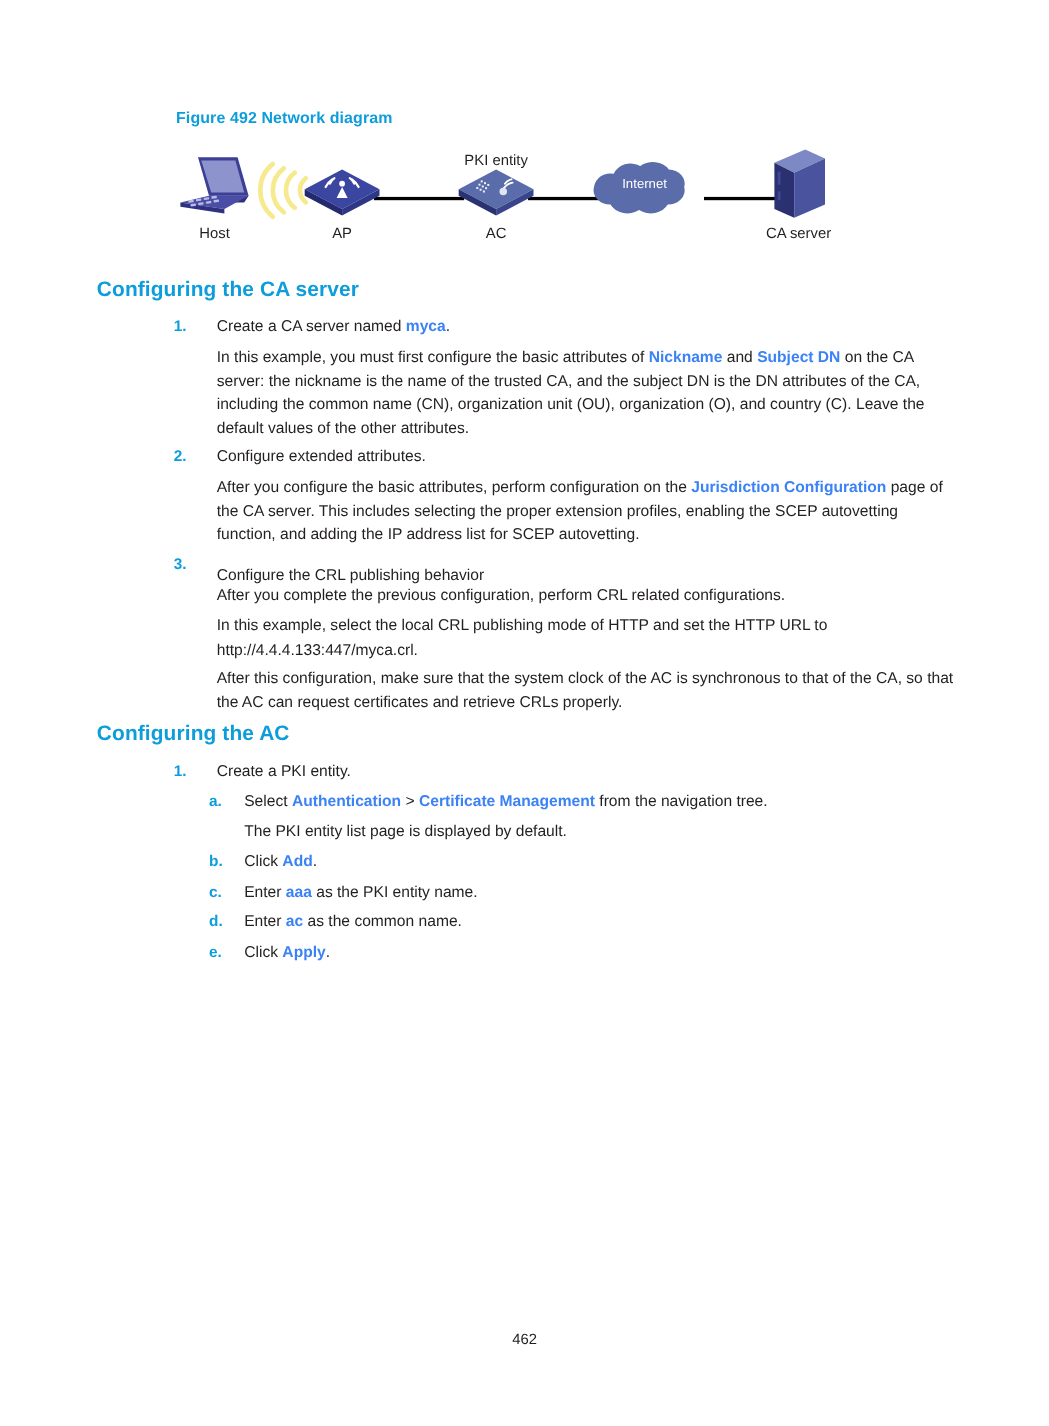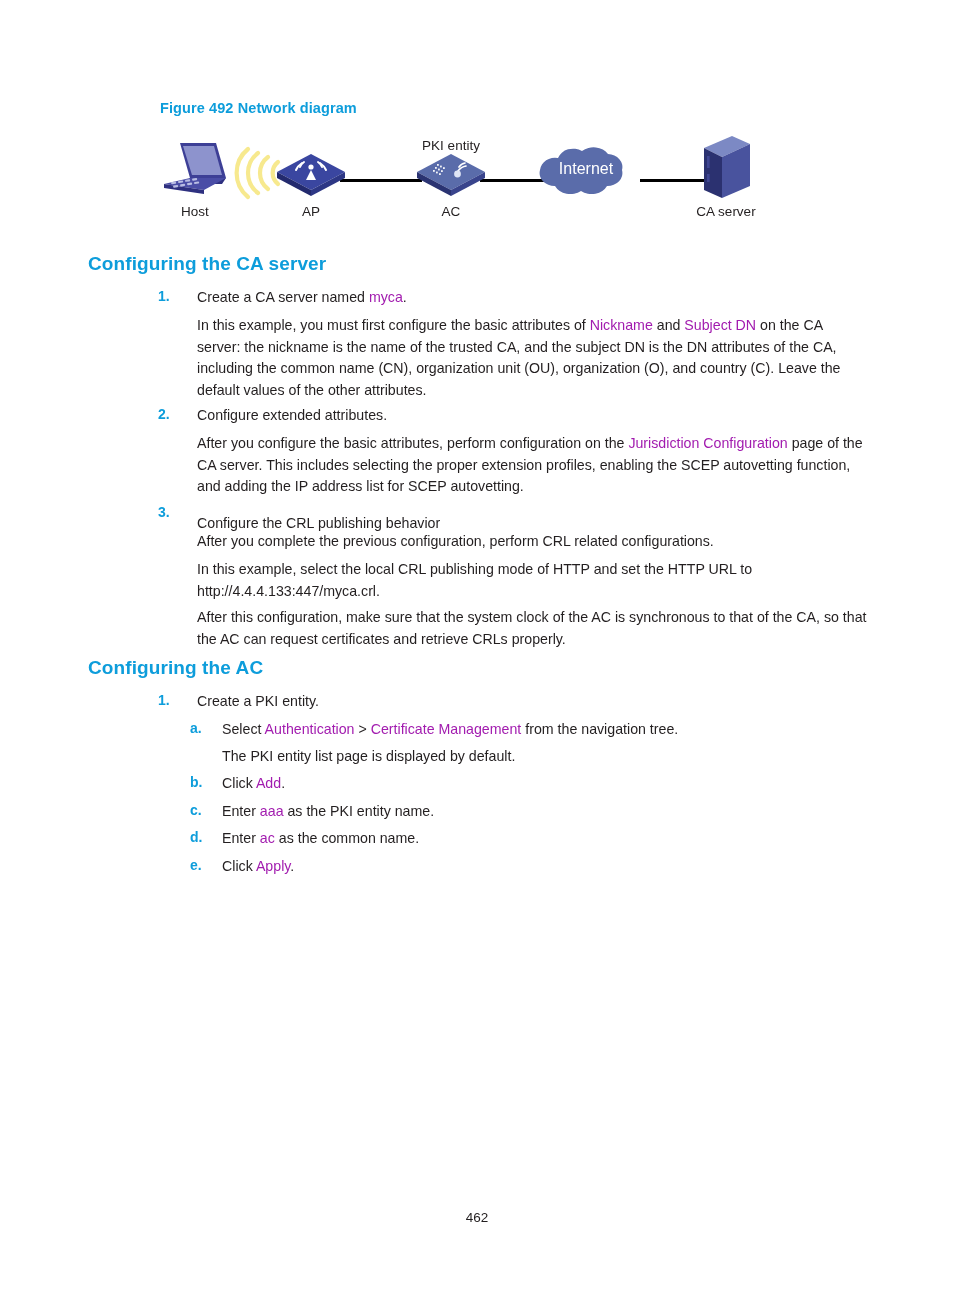--- a/index.html
+++ b/index.html
@@ -72,21 +72,21 @@
   .acbox { position: absolute; left: 265px; top: 22px; width: 72px; height: 48px; }
 
   
   .cloud { position: absolute; left: 378px; top: 14px; width: 116px; height: 58px; }
   .cloud-text {
     position: absolute;
     left: 378px;
     top: 32px;
     width: 116px;
     text-align: center;
-    font-size: 16px;
+    font-size: 12px;
     color: #ffffff;
     pointer-events: none;
   }
 
   
   .server { position: absolute; left: 548px; top: 6px; width: 54px; height: 66px; }
 
   
   h2.section {
     position: absolute;
@@ -108,21 +108,21 @@
     color: #0d9ddb;
     text-align: left;
   }
   .txt {
     position: absolute;
     font-size: 14.2px;
     line-height: 21.5px;
     color: #231f20;
     text-align: left;
   }
-  .txt b { font-weight: normal; color: #a21caf; }
+  .txt b { font-weight: bold; color: #3b82f6; }
 
   .lvl1-num  { left: 158px; width: 30px; }
   .lvl1-txt  { left: 197px; width: 672px; }
   .lvl2-num  { left: 190px; width: 24px; }
   .lvl2-txt  { left: 222px; width: 650px; }
   .lvl2-cont { left: 222px; width: 650px; }
 
   
   .folio {
     position: absolute;

